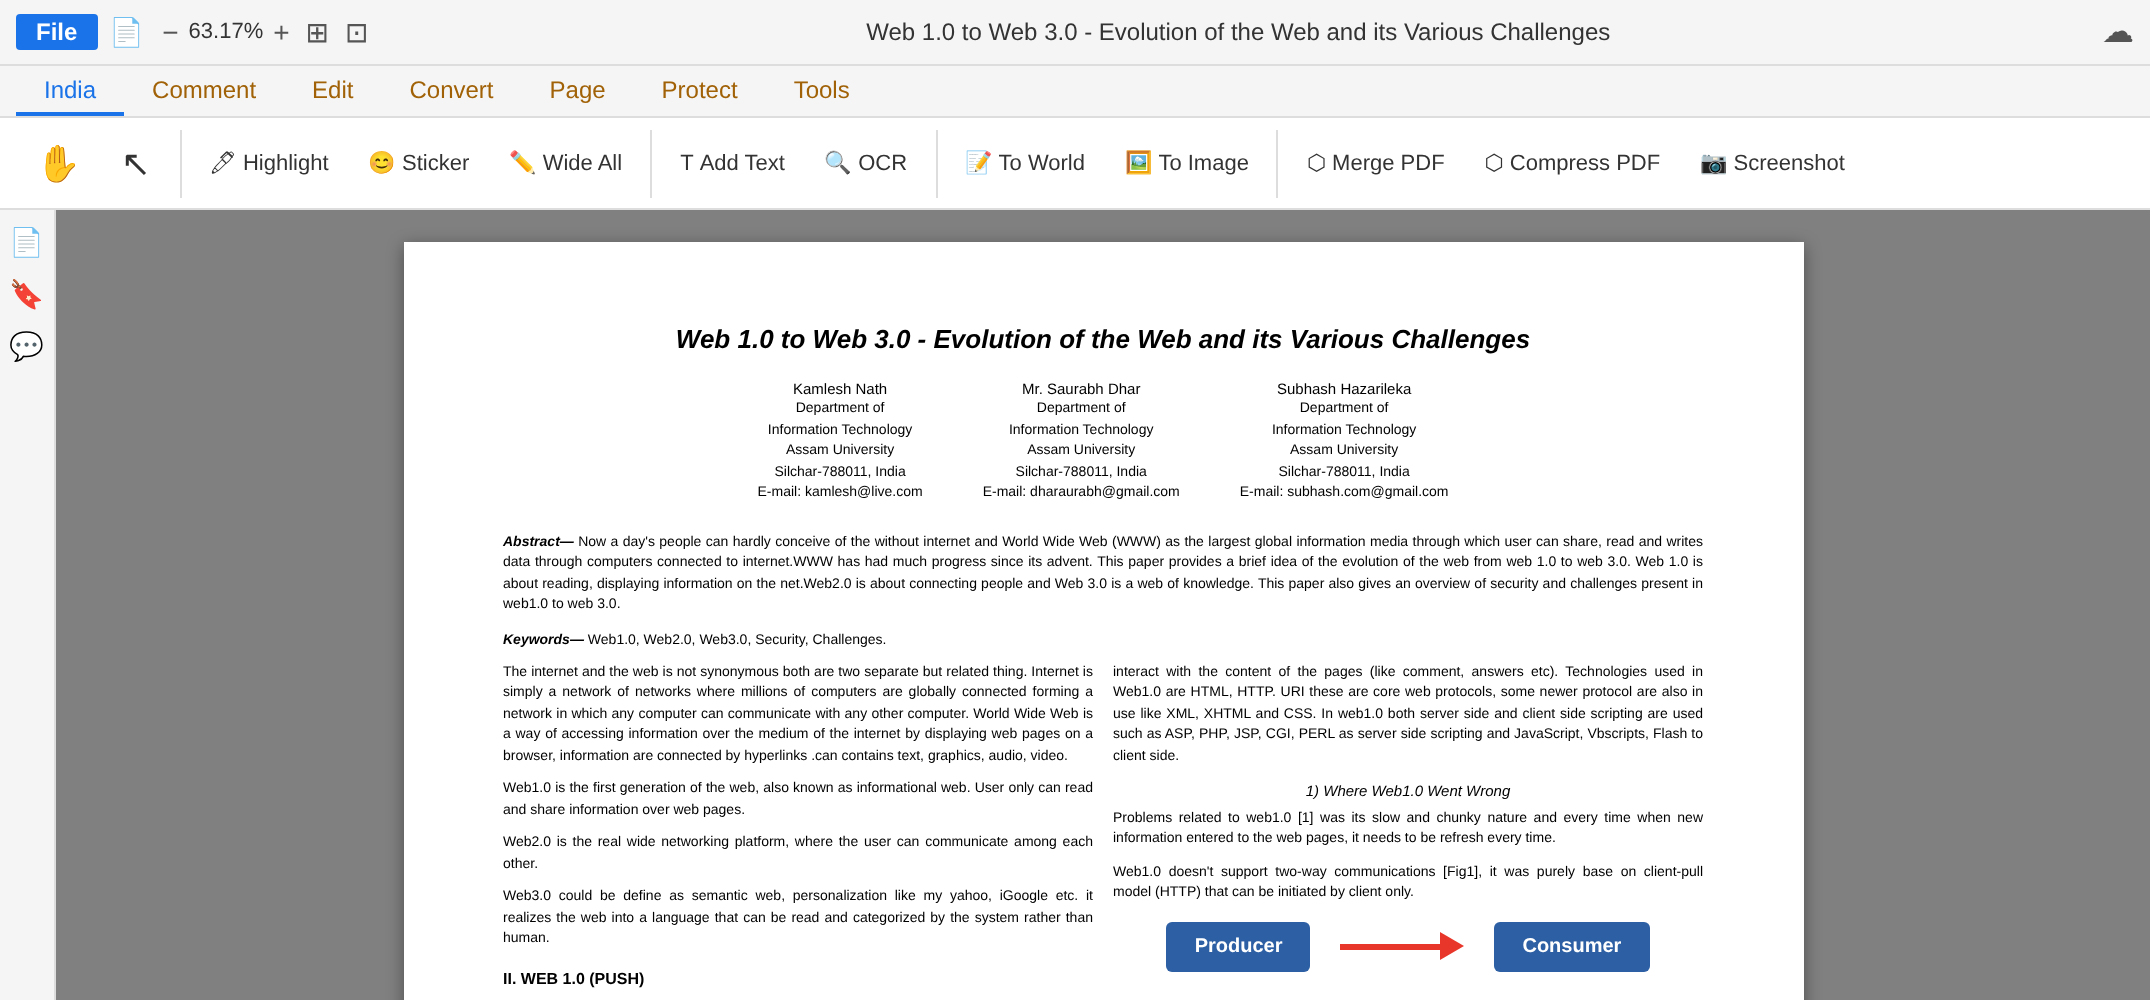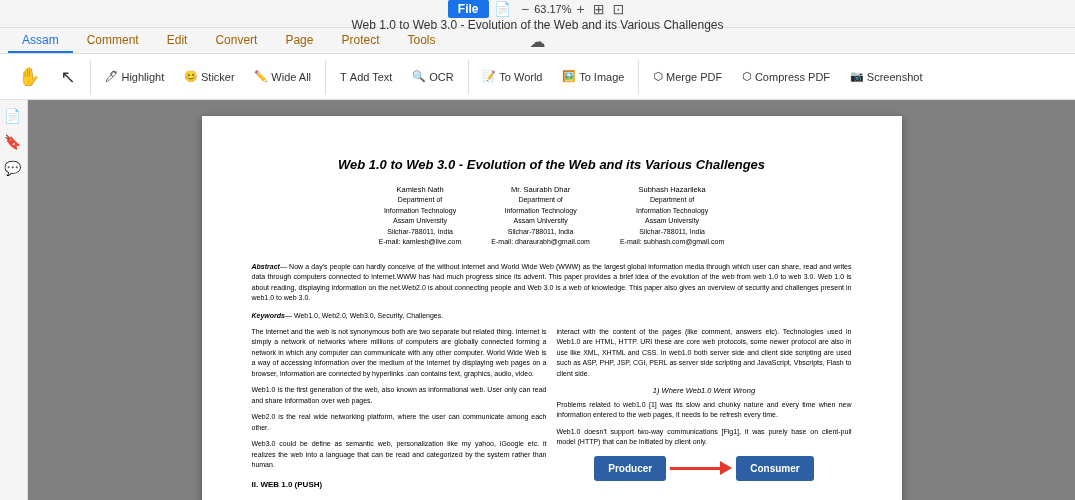--- a/index.html
+++ b/index.html
@@ -4,23 +4,22 @@
   <style>
     * { margin: 0; padding: 0; box-sizing: border-box; }
     body { font-family: 'Segoe UI', Arial, sans-serif; background: #f0f0f0; width: 1075px; height: 500px; overflow: hidden; font-size: 12px; }
 
     
     .title-bar {
       background: #f5f5f5;
       height: 28px;
       display: flex;
       align-items: center;
-      padding: 0 8px;
+      padding: 16px 8px;
       border-bottom: 1px solid #ddd;
-      flex-direction: column;
     }
     .title-bar-left { display: flex; align-items: center; gap: 6px; }
     .file-menu {
       background: #1a73e8;
       color: white;
       padding: 2px 10px;
       font-size: 12px;
       font-weight: 600;
       cursor: pointer;
       border-radius: 2px;
@@ -153,21 +152,21 @@
     .two-col { display: grid; grid-template-columns: 1fr 1fr; gap: 10px; margin-top: 6px; }
     .col-text { font-size: 7px; line-height: 1.5; text-align: justify; }
     .roman-title { font-style: italic; font-size: 7.5px; margin: 4px 0 3px; text-align: center; }
 
     
     .diagram-container {
       display: flex;
       align-items: center;
       justify-content: center;
       margin: 8px 0;
-      gap: 4px;
+      gap: 15px;
     }
     .diagram-box {
       padding: 5px 14px;
       font-size: 10px;
       font-weight: bold;
       color: white;
       border-radius: 3px;
     }
     .producer-box { background: #2c5fa3; }
     .consumer-box { background: #2c5fa3; }
@@ -203,21 +202,21 @@
       <button class="zoom-btn">⊡</button>
     </div>
   </div>
   <div class="title-center">Web 1.0 to Web 3.0 - Evolution of the Web and its Various Challenges</div>
   <div class="title-right">
     <span class="cloud-icon">☁</span>
   </div>
 </div>
 
 <div class="menu-bar">
-  <div class="menu-tab active">Assam</div>
+  <div class="menu-tab active">India</div>
   <div class="menu-tab">Comment</div>
   <div class="menu-tab">Edit</div>
   <div class="menu-tab">Convert</div>
   <div class="menu-tab">Page</div>
   <div class="menu-tab">Protect</div>
   <div class="menu-tab">Tools</div>
 </div>
 
 <div class="toolbar">
   <button class="tool-btn">

